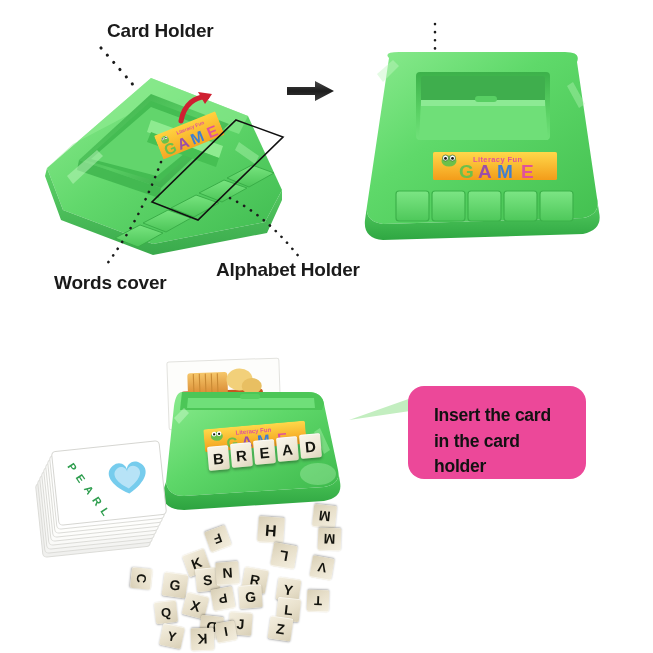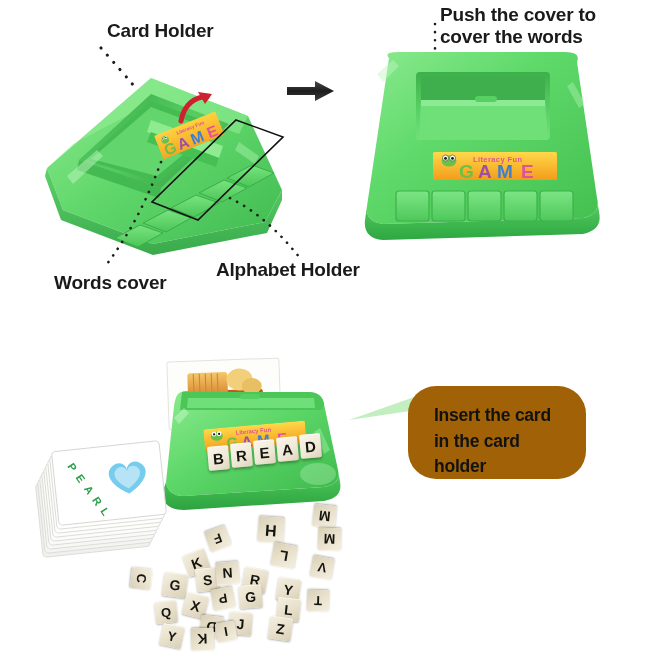--- a/index.html
+++ b/index.html
@@ -55,22 +55,22 @@
     user-select:none;
   }
   .tile.word{
     background:linear-gradient(150deg,#fbf7ec 0%,#efe8d6 60%,#ddd4bd 100%);
     box-shadow:0 2px 3px rgba(0,0,0,.32), inset 0 1px 0 rgba(255,255,255,.7);
   }
 
   
   #callout{
     position:absolute;
-    background:#a16207;
-    border-radius:28px;
+    background:#ec4899;
+    border-radius:16px;
     box-sizing:border-box;
   }
   #callout .ctext{
     position:absolute;
     left:26px; top:17px;
     color:#121212;
     font-weight:700;
     font-size:17.5px;
     line-height:1.46;
     letter-spacing:-0.25px;
@@ -213,22 +213,20 @@
         <linearGradient id="agr" x1="0" y1="0" x2="0" y2="1">
           <stop offset="0" stop-color="#4a4a4a"></stop>
           <stop offset=".5" stop-color="#1d1d1d"></stop>
           <stop offset="1" stop-color="#3d3d3d"></stop>
         </linearGradient>
       </defs>
       <path d="M0,7 L28,7 L28,1 L47,11 L28,21 L28,15 L0,15 Z" fill="url(#agr)"></path>
     </svg>
   </div>
 
-  <div class="lbl" style="left:440px;top:4px;font-size:19px;">Push the cover to
-cover the words</div>
 
   <div class="dots" style="left:429px;top:22px;width:14px;height:112px;">
     <svg width="14" height="112" viewBox="0 0 14 112">
       <path class="dotpath fine" d="M6,2 L6,110"></path>
     </svg>
   </div>
 
   <div class="toy" style="left:359px;top:48px;width:246px;height:215px;">
     <svg width="246" height="215" viewBox="0 0 246 215">
       <defs>

